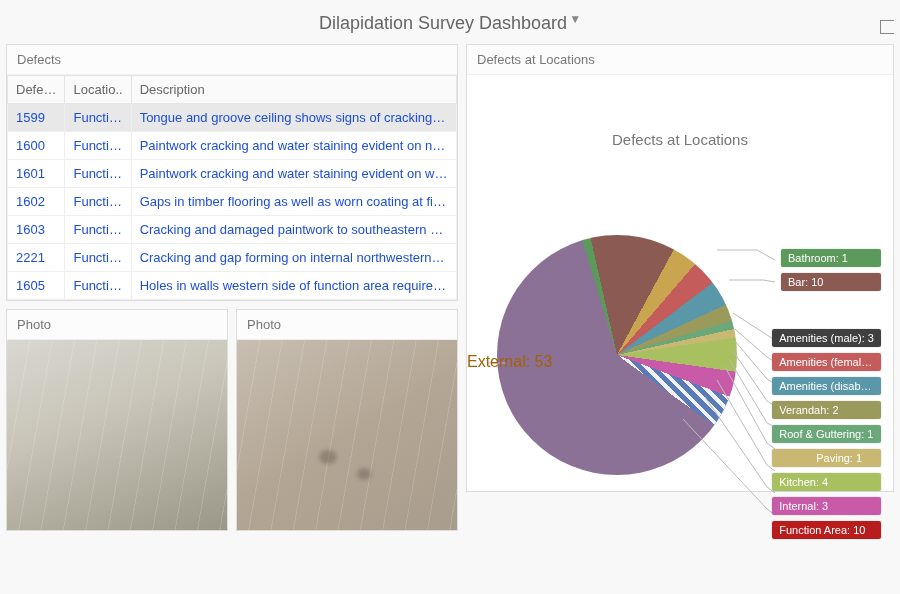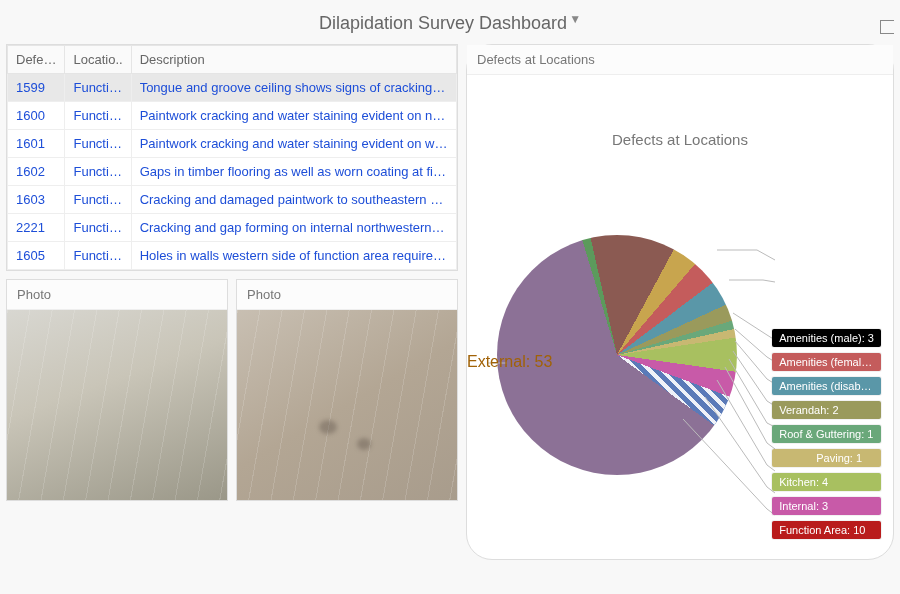--- a/index.html
+++ b/index.html
@@ -87,21 +87,21 @@
     overflow: hidden;
   }
   .photo-a { background: linear-gradient(160deg, #d8d7d1 0%, #c9c5b8 40%, #9a9788 100%); }
   .photo-b { background: linear-gradient(150deg, #c8bfb2 0%, #b3a694 50%, #a89c8c 100%); }
   .plank-lines::before {
     content: "";
     position: absolute; inset: 0;
     background: repeating-linear-gradient(100deg, rgba(255,255,255,0.15) 0 1px, transparent 1px 22px);
   }
   .spot { position: absolute; width: 18px; height: 14px; background: rgba(80,70,60,0.35); border-radius: 50%; filter: blur(2px); }
-  .chart-panel { height: 516px; border-radius: 26px; }
+  .chart-panel { height: 448px; }
   .chart-body { position: relative; height: 498px; }
   .chart-title {
     text-align: center;
     font-size: 15px;
     color: #777;
     font-weight: 400;
     padding-top: 56px;
   }
   .pie-wrap {
     position: absolute;
@@ -163,20 +163,21 @@
 <body>
 
 <div class="header">
   <h1>Dilapidation Survey Dashboard</h1><span class="filter-icon">▼</span>
   <span class="fullscreen-icon"></span>
 </div>
 
 <div class="content">
   <div class="left-col">
     <div class="panel">
+      <div class="panel-title">Defects</div>
       <table>
         <thead>
           <tr>
             <th class="c1">Defe…</th>
             <th class="c2">Locatio..</th>
             <th>Description</th>
           </tr>
         </thead>
         <tbody id="defects-body">
             <tr class="selected">
@@ -254,22 +255,26 @@
           <polyline points="266,276 300,326 308,331"></polyline>
           <polyline points="262,284 300,348 308,352"></polyline>
           <polyline points="258,292 300,368 308,374"></polyline>
           <polyline points="250,305 300,390 308,396"></polyline>
           <polyline points="238,322 300,412 308,418"></polyline>
           <polyline points="216,344 300,434 308,440"></polyline>
         </svg>
 
         <div class="ext-label">External: 53</div>
 
+        <div class="legend-box" id="legend1">
+            <div class="legend-item" style="background: rgb(92, 154, 92);">Bathroom: 1</div>
+            <div class="legend-item" style="background: rgb(139, 90, 82);">Bar: 10</div>
+          </div>
         <div class="legend-box group2" id="legend2">
-            <div class="legend-item" style="background: #000000;">Amenities (male): 3</div>
+            <div class="legend-item" style="background: #404040;">Amenities (male): 3</div>
             <div class="legend-item" style="background: rgb(196, 92, 92);">Amenities (femal…</div>
             <div class="legend-item" style="background: rgb(90, 151, 168);">Amenities (disab…</div>
             <div class="legend-item" style="background: rgb(154, 154, 92);">Verandah: 2</div>
             <div class="legend-item" style="background: rgb(106, 168, 122);">Roof &amp; Guttering: 1</div>
             <div class="legend-item" style="background: rgb(200, 184, 114); padding-left: 44px;">Paving: 1</div>
             <div class="legend-item" style="background: rgb(168, 192, 96);">Kitchen: 4</div>
             <div class="legend-item" style="background: rgb(200, 90, 168);">Internal: 3</div>
             <div class="legend-item" style="background: #b91c1c;">Function Area: 10</div>
           </div>
       </div>

